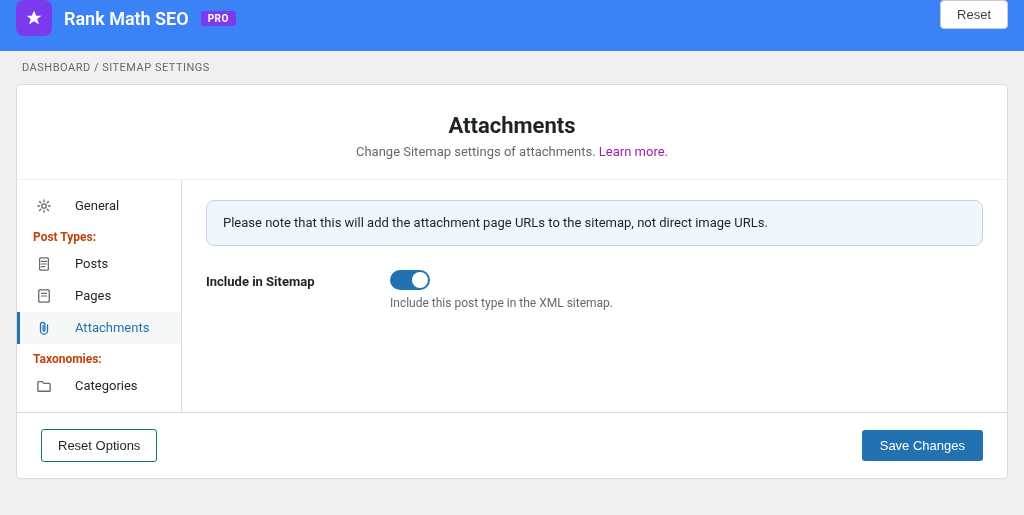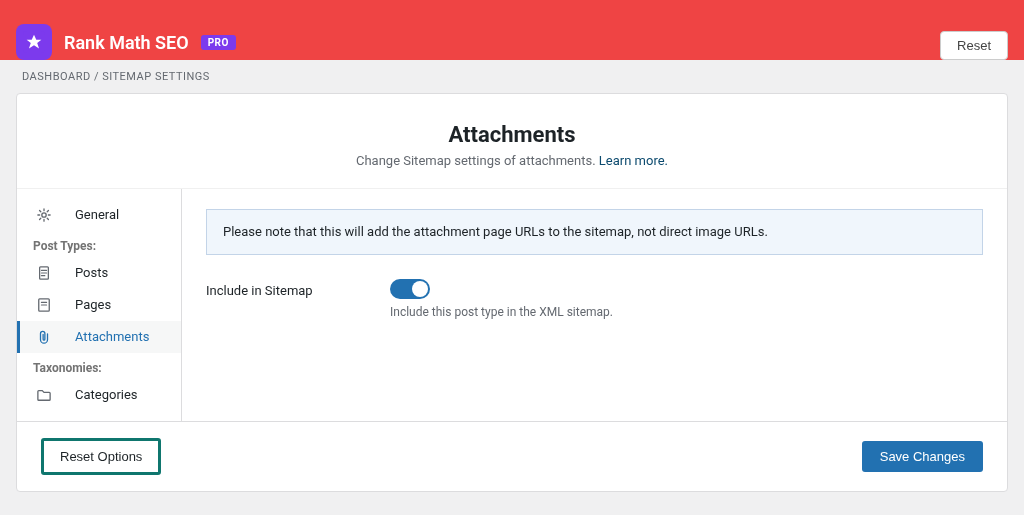--- a/index.html
+++ b/index.html
@@ -1,23 +1,23 @@
 <!DOCTYPE html>
 <html><head>
   <meta charset="utf-8">
   <style>
     * { box-sizing: border-box; margin: 0; padding: 0; }
     body { font-family: -apple-system, BlinkMacSystemFont, "Segoe UI", Roboto, sans-serif; background: #f0f0f1; font-size: 13px; color: #1d2327; }
 
     
     .topbar {
-      background: #ef4444;
-      height: 60px;
-      display: flex;
-      align-items: flex-end;
+      background: #3b82f6;
+      height: 51px;
+      display: flex;
+      align-items: flex-start;
       padding: 0 16px;
       justify-content: space-between;
     }
     .topbar-left {
       display: flex;
       align-items: center;
       gap: 12px;
     }
     .logo-icon {
       width: 36px;
@@ -82,40 +82,40 @@
       font-size: 22px;
       font-weight: 700;
       color: #1d2327;
       margin-bottom: 6px;
     }
     .page-header p {
       font-size: 13px;
       color: #646970;
     }
     .page-header a {
-      color: #0c4a6e;
+      color: #a21caf;
       text-decoration: none;
     }
 
     
     .body-layout {
       display: flex;
     }
 
     
     .sidebar {
       width: 165px;
       min-width: 165px;
       border-right: 1px solid #dcdcde;
       padding: 10px 0;
     }
     .sidebar-section-label {
       font-size: 12px;
       font-weight: 700;
-      color: #737373;
+      color: #c2410c;
       padding: 8px 16px 4px;
     }
     .sidebar-item {
       display: flex;
       align-items: flex-start;
       gap: 23px;
       padding: 8px 16px;
       cursor: pointer;
       color: #1d2327;
       font-size: 13px;
@@ -138,37 +138,37 @@
     
     .content-area {
       flex: 1;
       padding: 20px 24px;
     }
 
     
     .info-box {
       background: #f0f6fc;
       border: 1px solid #c3d4e8;
-      border-radius: 0;
+      border-radius: 8px;
       padding: 12px 16px;
       margin-bottom: 24px;
       color: #1d2327;
       font-size: 13px;
       line-height: 1.5;
     }
 
     
     .setting-row {
       display: flex;
       align-items: flex-start;
       gap: 24px;
       margin-bottom: 20px;
     }
     .setting-label {
-      font-weight: 400;
+      font-weight: 700;
       font-size: 13px;
       min-width: 160px;
       padding-top: 4px;
     }
     .setting-control {
       display: flex;
       flex-direction: column;
       gap: 6px;
     }
     .setting-description {
@@ -208,21 +208,21 @@
     
     .footer-bar {
       display: flex;
       justify-content: space-between;
       align-items: center;
       padding: 16px 24px;
       border-top: 1px solid #dcdcde;
     }
     .btn-reset {
       background: #fff;
-      border: 3px solid #0f766e;
+      border: 1px solid #0f766e;
       border-radius: 3px;
       padding: 8px 16px;
       font-size: 13px;
       cursor: pointer;
       color: #1d2327;
     }
     .btn-save {
       background: #2271b1;
       border: none;
       border-radius: 3px;

